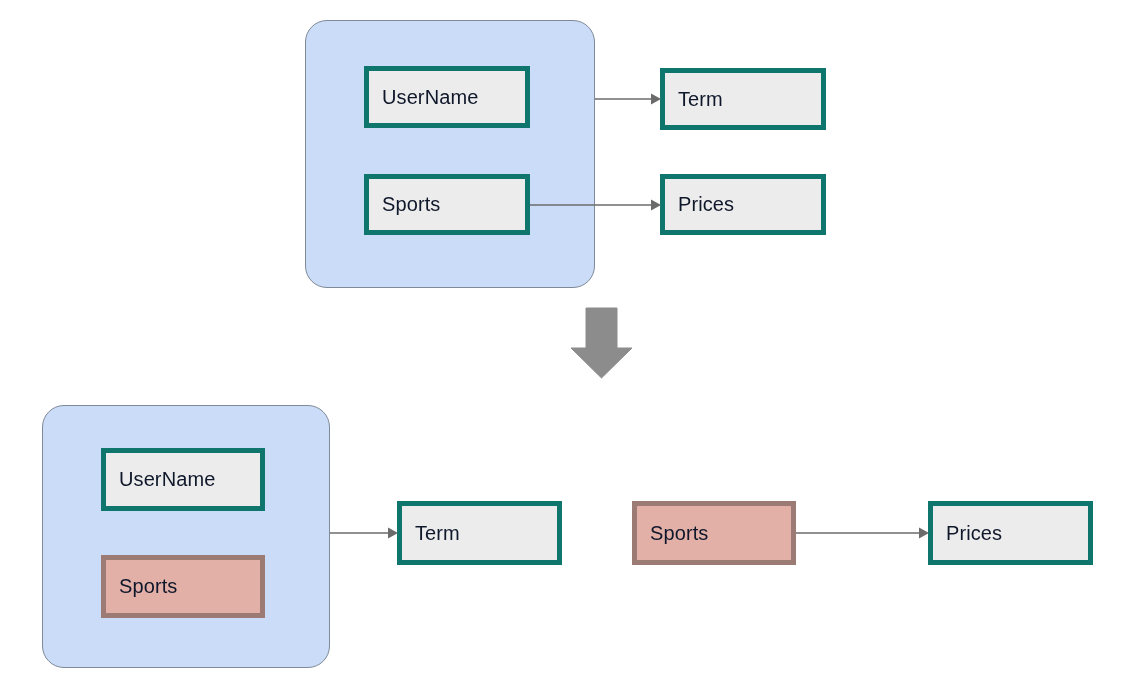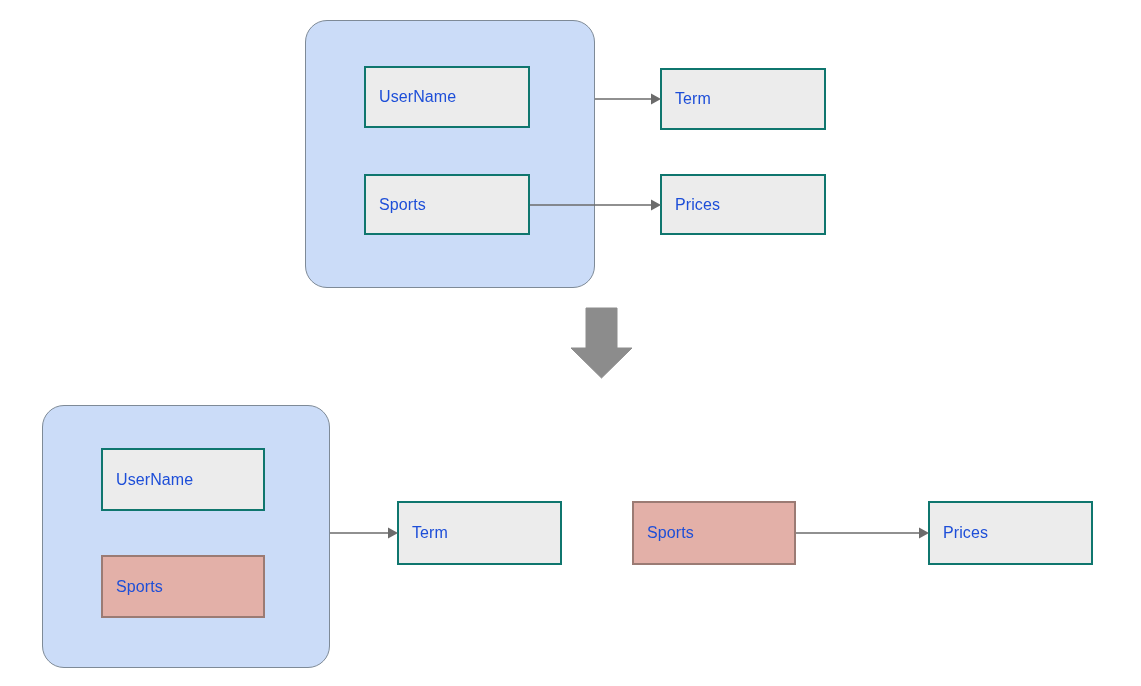--- a/index.html
+++ b/index.html
@@ -22,26 +22,26 @@
     position: absolute;
     background: #cbdcf8;
     border: 1px solid #7e8a97;
     border-radius: 22px;
     box-sizing: border-box;
   }
   
   .node {
     position: absolute;
     box-sizing: border-box;
-    border: 2px solid #0f766e;
+    border: 5px solid #0f766e;
     background: #ececec;
     display: flex;
     align-items: center;
-    font-size: 16px;
-    color: #1d4ed8;
+    font-size: 20px;
+    color: #0f172a;
     padding-left: 13px;
     letter-spacing: 0.1px;
   }
   .node.highlight {
     background: #e3b0a8;
     border-color: #9b7b74;
   }
   
   #links {
     position: absolute;

